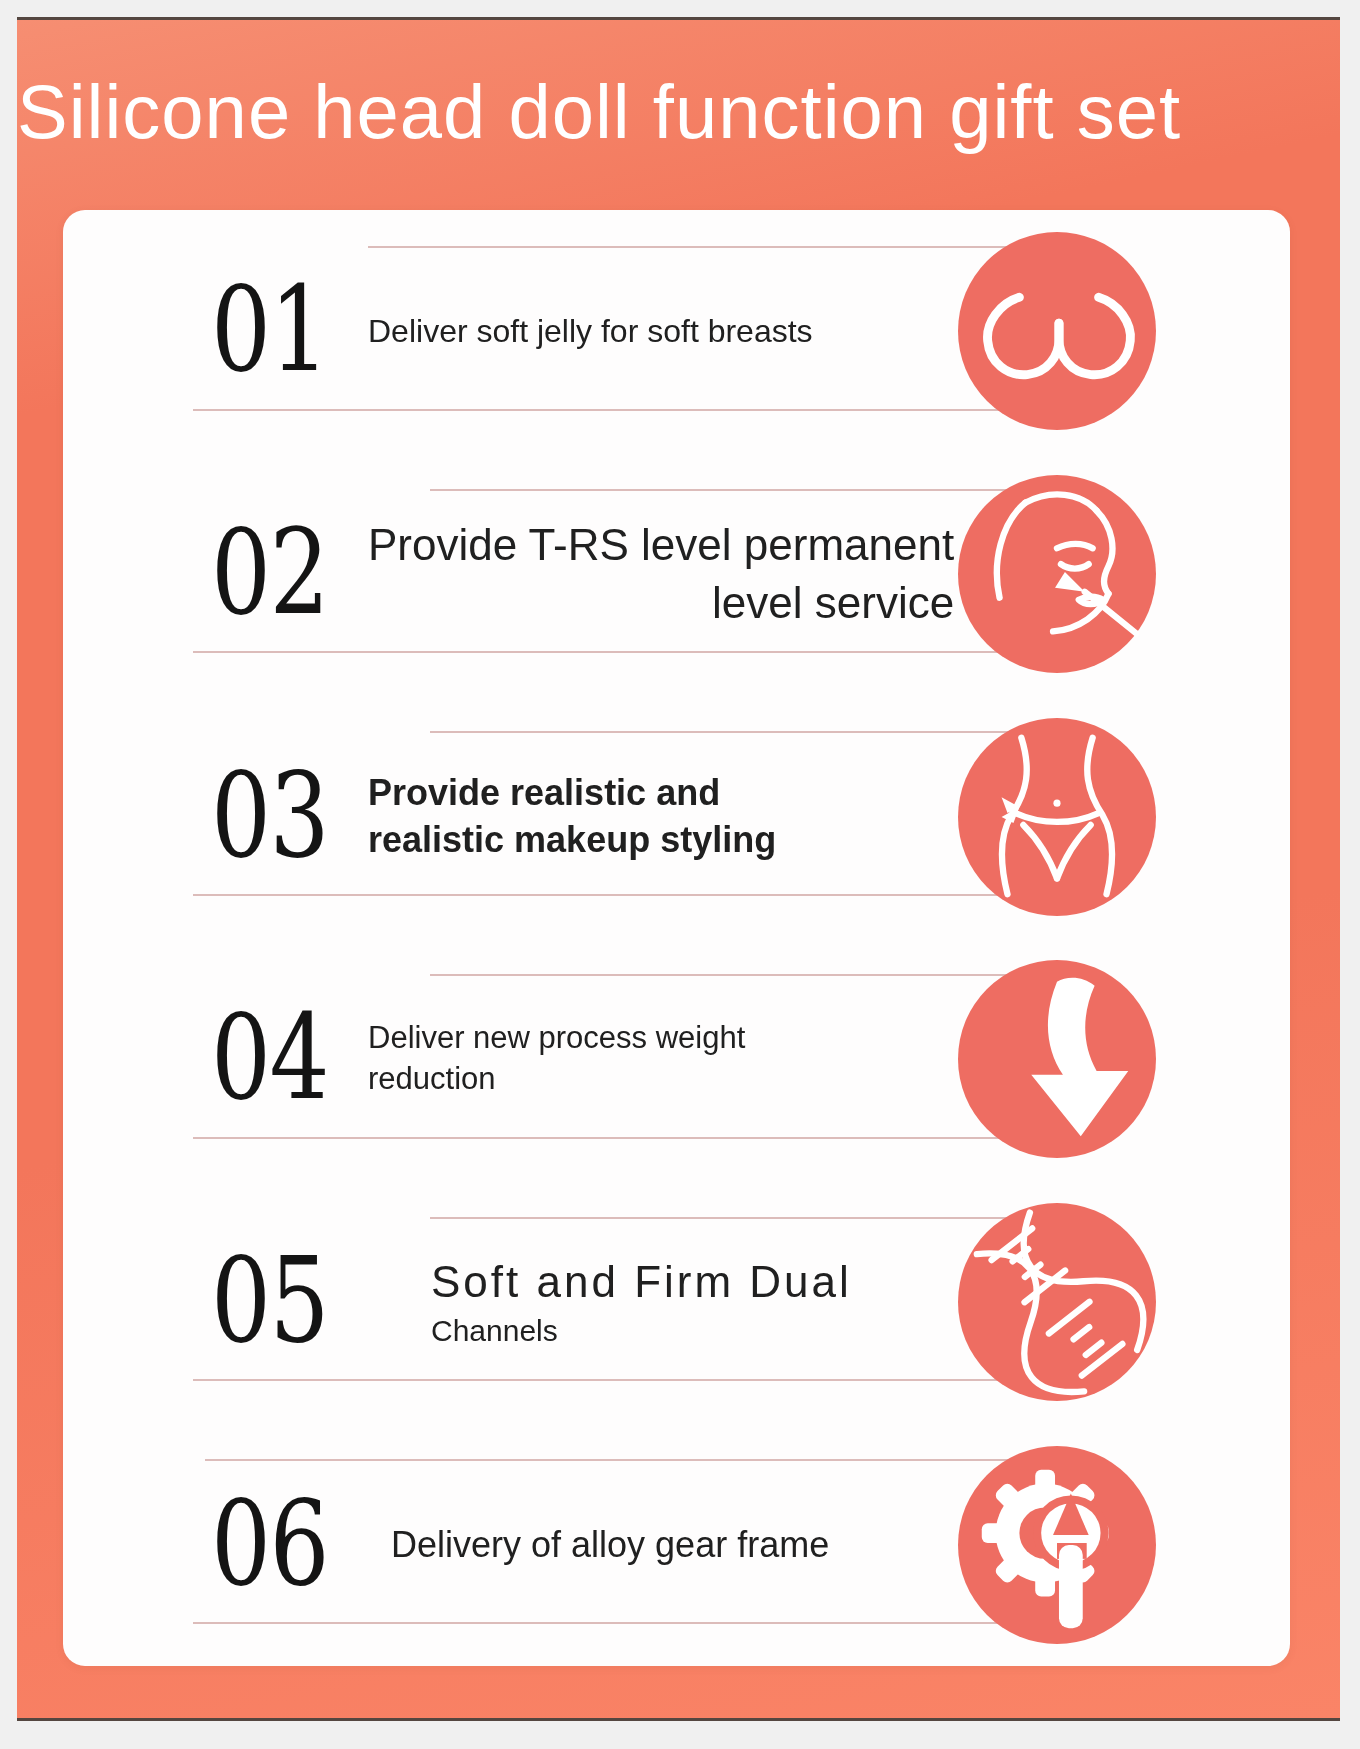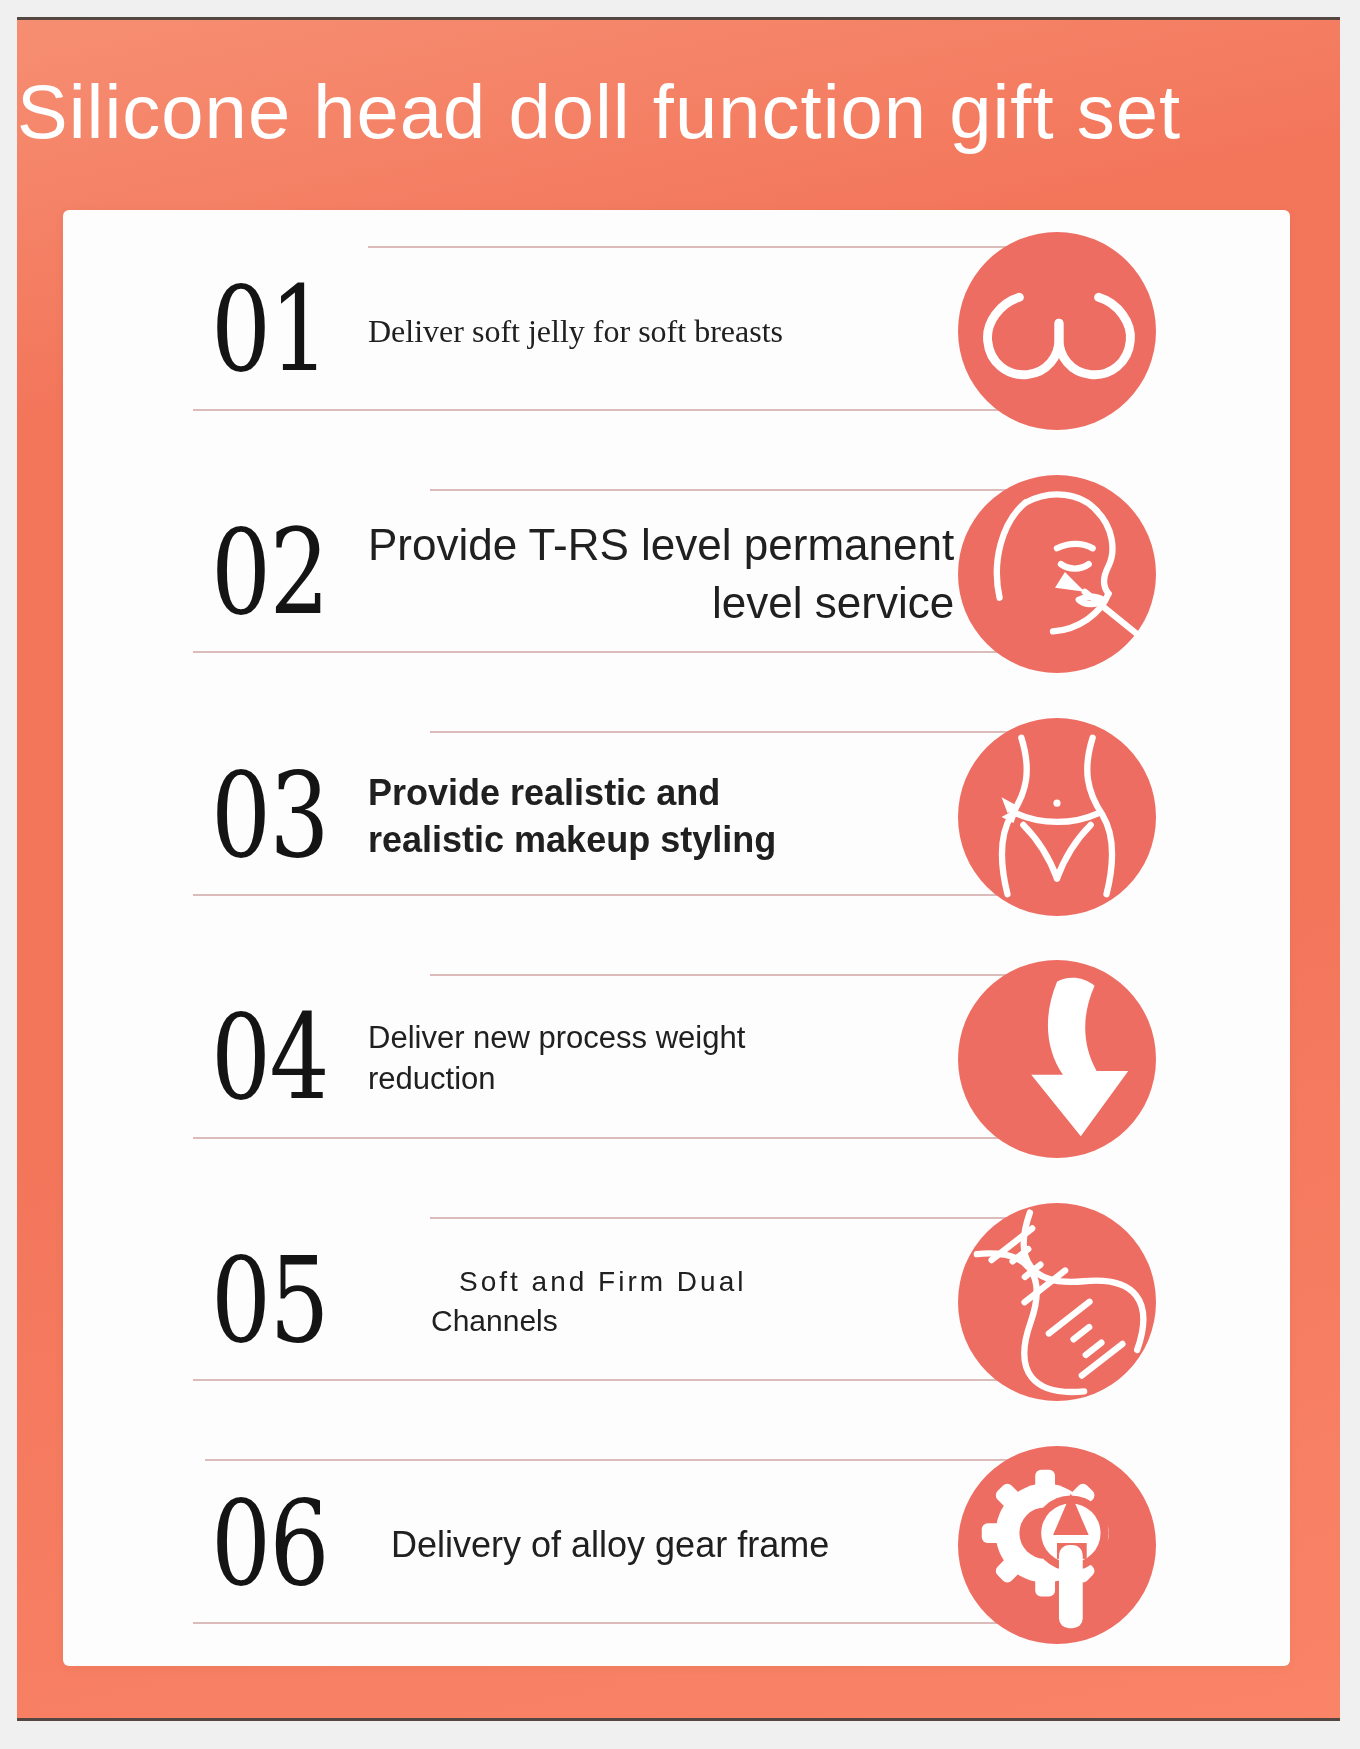--- a/index.html
+++ b/index.html
@@ -17,21 +17,21 @@
     border-top:3px solid var(--frame-line);
     border-bottom:3px solid var(--frame-line);
   }
   .poster-title{
     margin-top:48px;text-align:left;color:var(--title);
     font-size:76px;font-weight:400;letter-spacing:1px;
     font-family:"Liberation Sans",sans-serif;
   }
   .panel{
     position:absolute;left:46px;top:190px;width:1227px;height:1456px;
-    background:var(--panel);border-radius:6px;
+    background:var(--panel);border-radius:22px;
     display:flex;flex-direction:column;
     box-shadow:0 2px 8px rgba(120,60,40,0.08);
   }
   .row{position:relative;flex:1 1 0;}
   .row-topline,.row-bottomline{
     position:absolute;height:2px;background:var(--line);z-index:1;
   }
   .row-topline{top:36px;left:367px;right:225px;}
   .row:nth-child(1) .row-topline{left:305px;}
   .row:nth-child(6) .row-topline{left:142px;}
@@ -40,26 +40,26 @@
   .item-number{
     position:absolute;left:148px;top:50%;
     transform:translateY(-52%) scaleX(0.8);transform-origin:left center;
     font-family:"DejaVu Serif",serif;font-size:118px;color:var(--number);
     letter-spacing:-2px;line-height:1;z-index:2;
   }
   .item-text{
     position:absolute;left:305px;top:50%;transform:translateY(-50%);
     color:var(--text);line-height:1.32;z-index:2;
   }
-  .row:nth-child(1) .item-text{font-size:32px;font-family:Liberation Serif, serif;}
+  .row:nth-child(1) .item-text{font-size:32px;}
   .row:nth-child(2) .item-text{font-size:44px;text-align:right;}
   .row:nth-child(3) .item-text{font-size:36px;font-weight:bold;}
   .row:nth-child(4) .item-text{font-size:31px;}
   .row:nth-child(5) .item-text{left:368px;}
-  .row:nth-child(5) .line1{font-size:28px;letter-spacing:3px;margin-left:28px;}
+  .row:nth-child(5) .line1{font-size:44px;letter-spacing:3px;}
   .row:nth-child(5) .line2{font-size:30px;letter-spacing:0;}
   .row:nth-child(6) .item-text{left:328px;font-size:36px;}
 
   .icon-circle{
     position:absolute;left:895px;top:50%;transform:translateY(-50%);
     width:198px;height:198px;border-radius:50%;background:var(--accent);
     z-index:3;display:flex;align-items:center;justify-content:center;
   }
   .icon-circle svg{width:198px;height:198px;display:block;}
   .st{fill:none;stroke:#fff;stroke-width:3.2;stroke-linecap:round;stroke-linejoin:round;}

